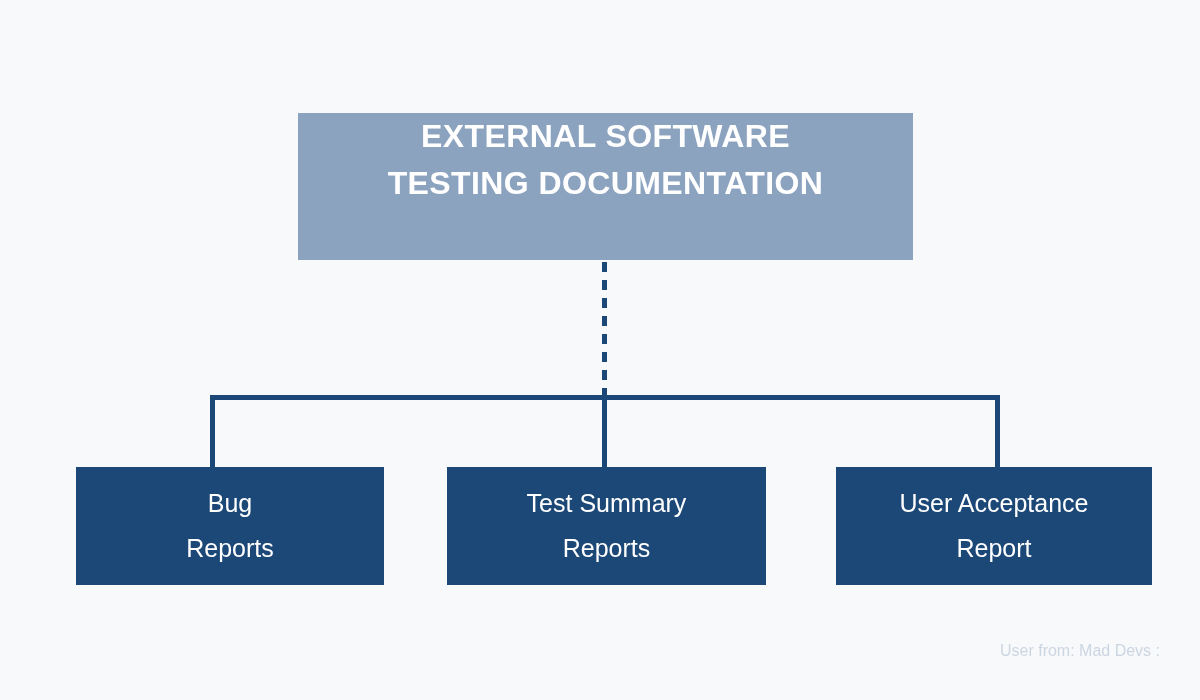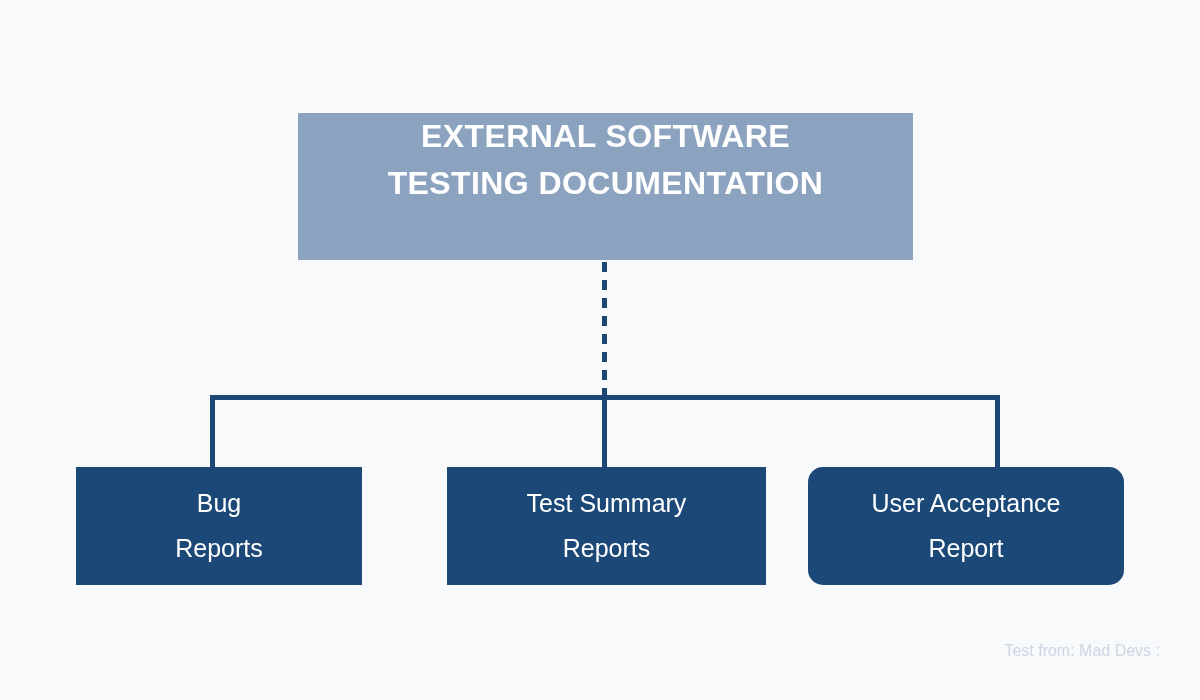--- a/index.html
+++ b/index.html
@@ -90,23 +90,23 @@
     box-sizing: border-box;
   }
   .leaf-label {
     color: #ffffff;
     font-size: 25px;
     font-weight: normal;
     line-height: 45px;
     text-align: center;
     white-space: pre-line;
   }
-  .leaf-1 { left: 76px;  width: 286px; }
+  .leaf-1 { left: 76px;  width: 308px; }
   .leaf-2 { left: 447px; width: 319px; }
-  .leaf-3 { left: 808px; width: 316px; border-radius: 15px; }
+  .leaf-3 { left: 836px; width: 316px; }
 
   
   .attribution {
     position: absolute;
     right: 40px;
     top: 640px;
     color: #ccd6e2;
     font-size: 16px;
     line-height: 22px;
     text-align: right;
@@ -137,15 +137,15 @@
   <div class="leaf-node leaf-2">
     <div class="leaf-label">Test Summary
 Reports</div>
   </div>
 
   <div class="leaf-node leaf-3">
     <div class="leaf-label">User Acceptance
 Report</div>
   </div>
 
-  <div class="attribution">Test from: Mad Devs :</div>
+  <div class="attribution">User from: Mad Devs :</div>
 
 </div>
 
 </body></html>

